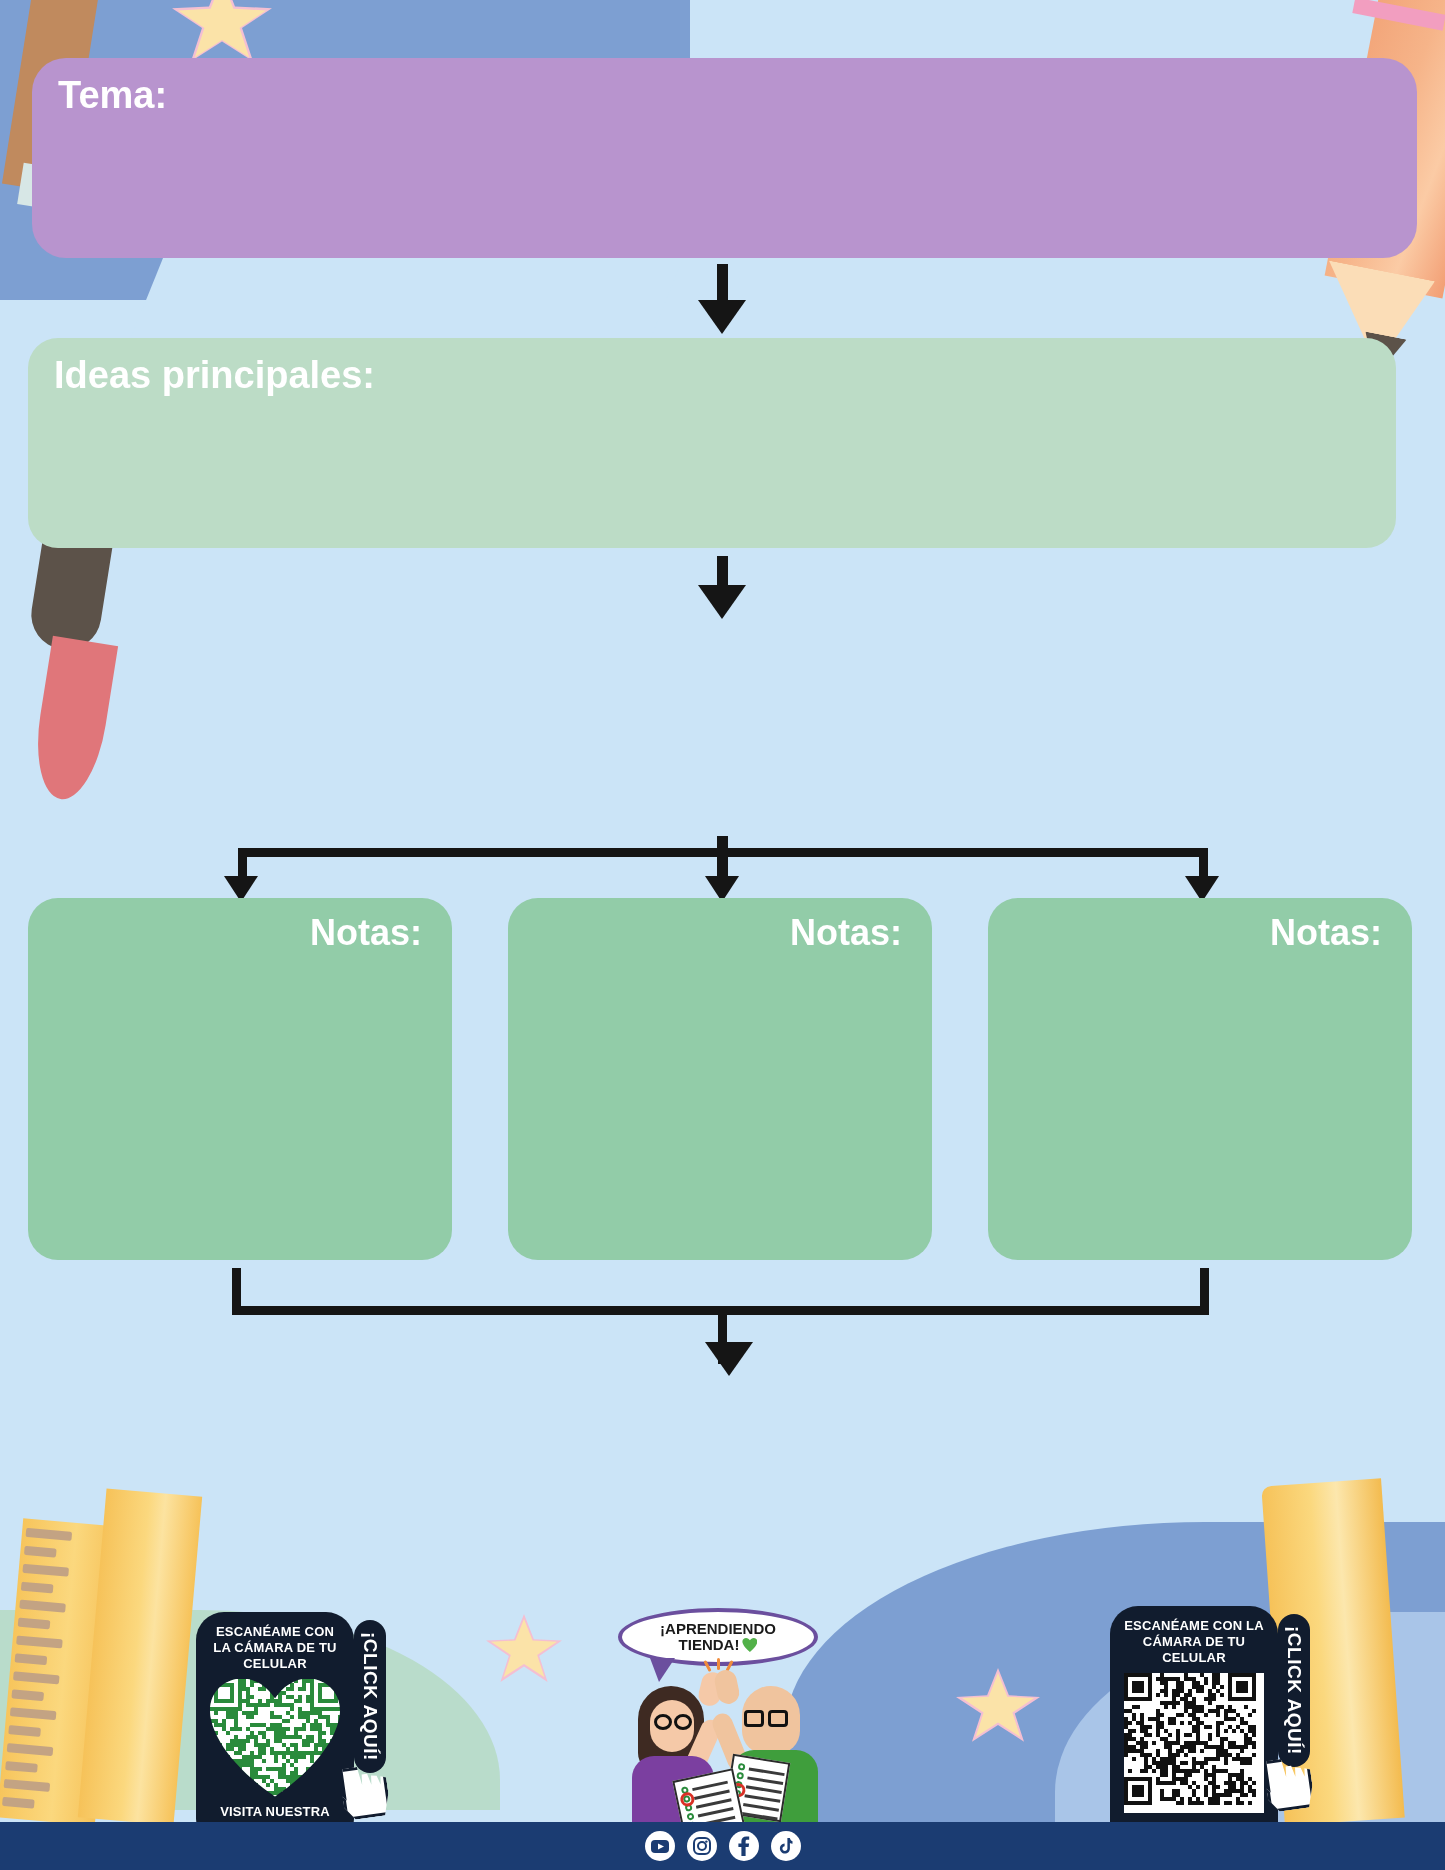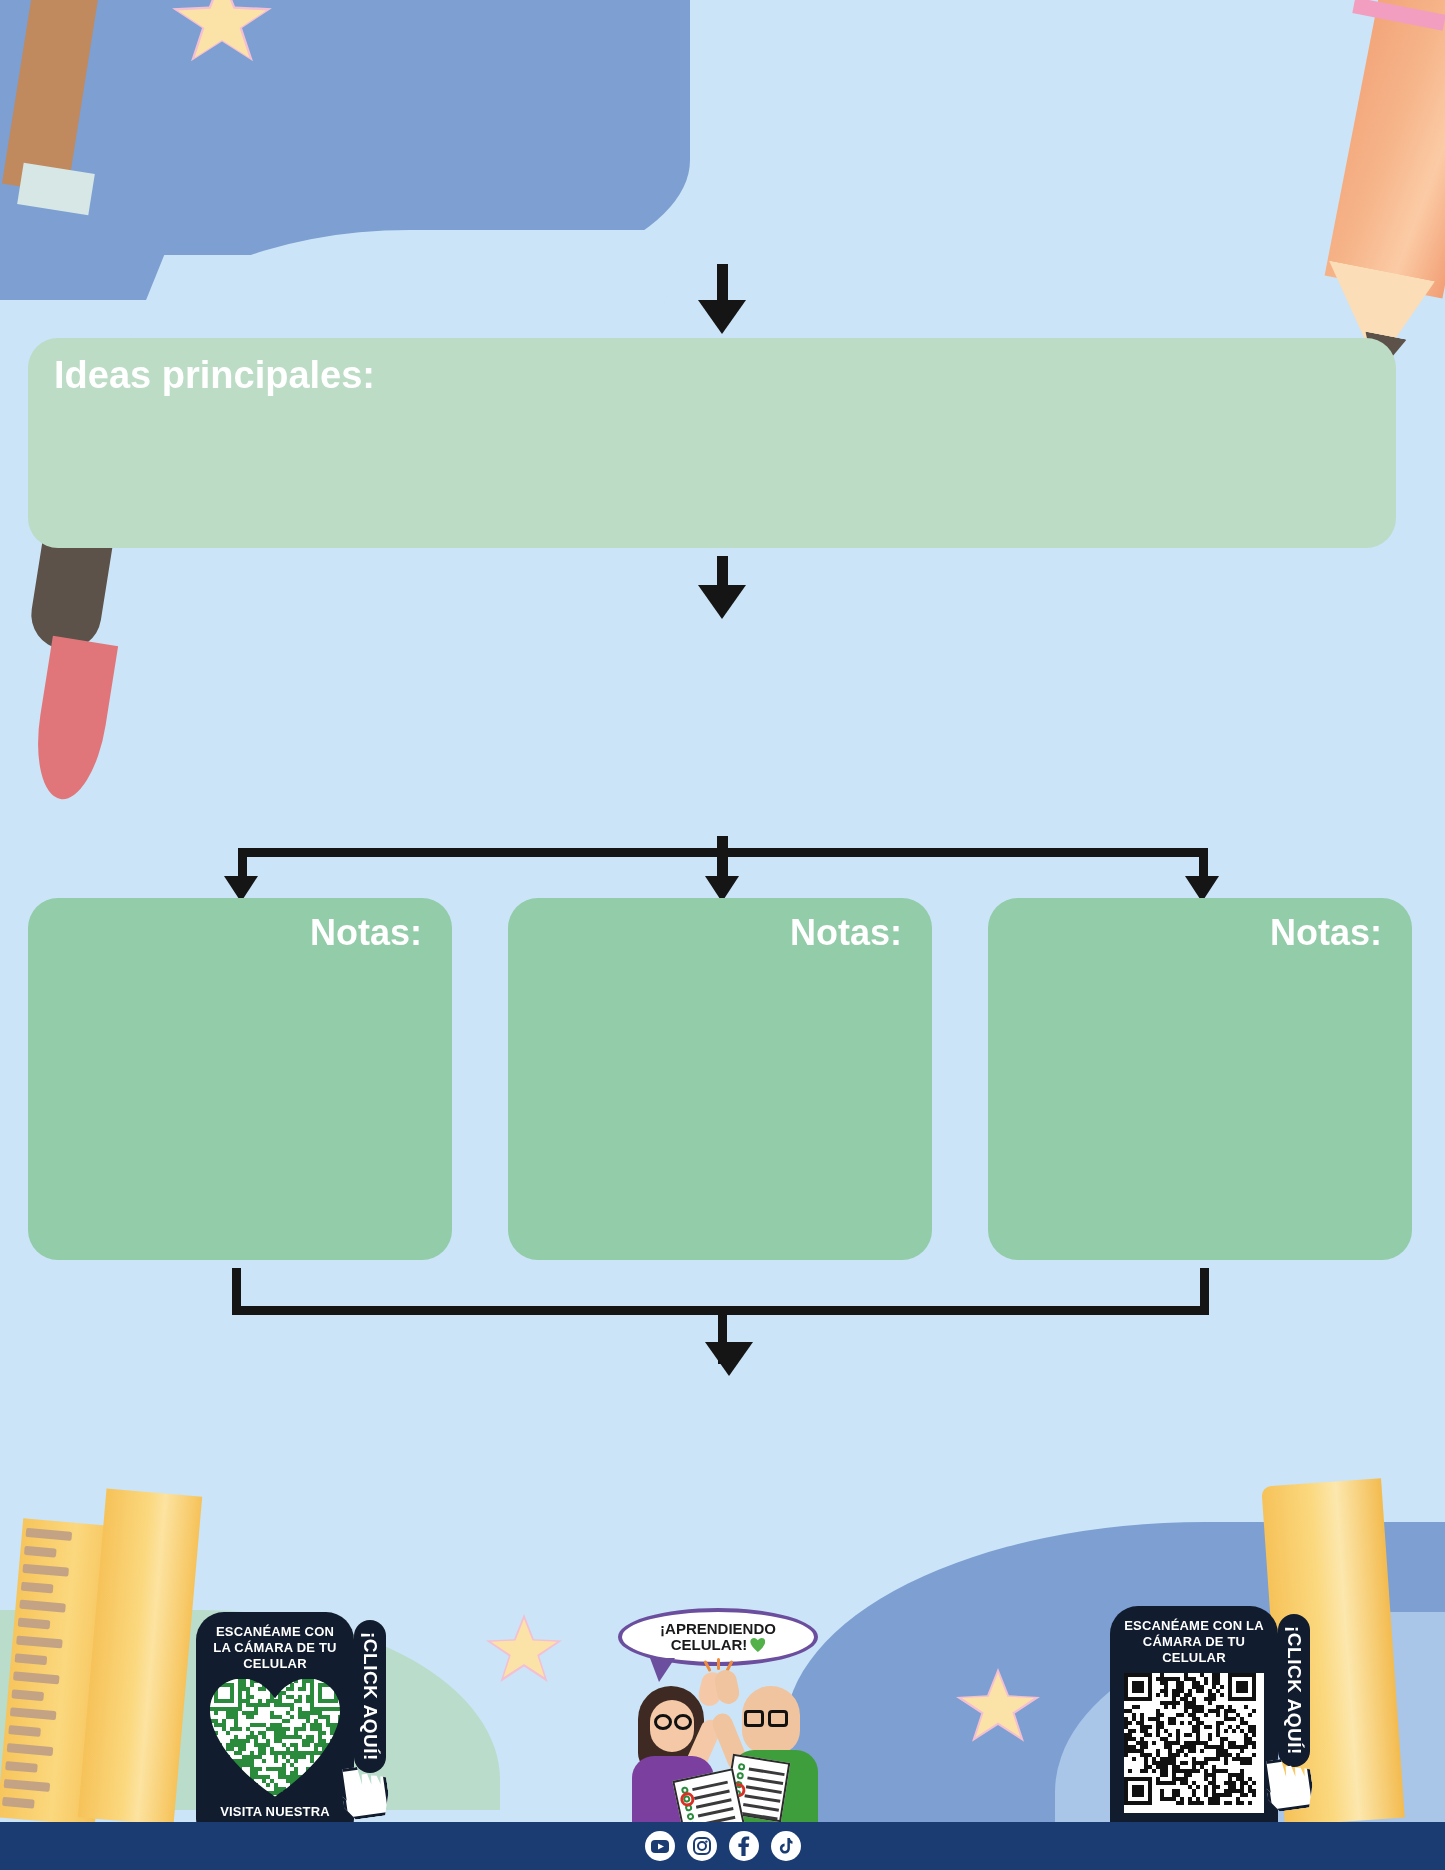--- a/index.html
+++ b/index.html
@@ -371,20 +371,23 @@
   <div class="deco br-pencil-sheet"></div>
   <div class="deco br-pencil-line"></div>
   <div class="deco br-pencil"></div>
 
   <div class="deco star-outline star-b-o"></div>
   <div class="deco star star-b"></div>
   <div class="deco star-outline star-c-o"></div>
   <div class="deco star star-c"></div>
 
 
+  <div class="box" id="box-tema">
+    <div class="lbl">Tema:</div>
+  </div>
 
   <div class="box" id="box-principales">
     <div class="lbl">Ideas principales:</div>
   </div>
 
 
   <div class="box notas" id="box-notas-1">
     <div class="lbl">Notas:</div>
   </div>
   <div class="box notas" id="box-notas-2">
@@ -1458,21 +1461,21 @@
       </div>
     <div class="qr-cap bot">PARA VER TODOS LOS VIDEOS DE LA SESIÓN</div>
   </div>
   <div class="click-tab" id="tab-right">¡CLICK AQUÍ!</div>
   <div class="cursor-hand" id="hand-right"></div>
 
   <div id="illus">
     <div class="bubble">
       <div>
         <span>¡APRENDIENDO</span><br>
-        <span>CELULAR!</span><span class="heart-green"></span>
+        <span>TIENDA!</span><span class="heart-green"></span>
       </div>
     </div>
     <div class="bubble-tail"></div>
 
     <div class="p-shape spark">
       <i style="left:2px;  top:2px; transform:rotate(-28deg);"></i>
       <i style="left:13px; top:0px;"></i>
       <i style="left:24px; top:2px; transform:rotate(28deg);"></i>
     </div>
     <div class="p-shape hf1"></div>

